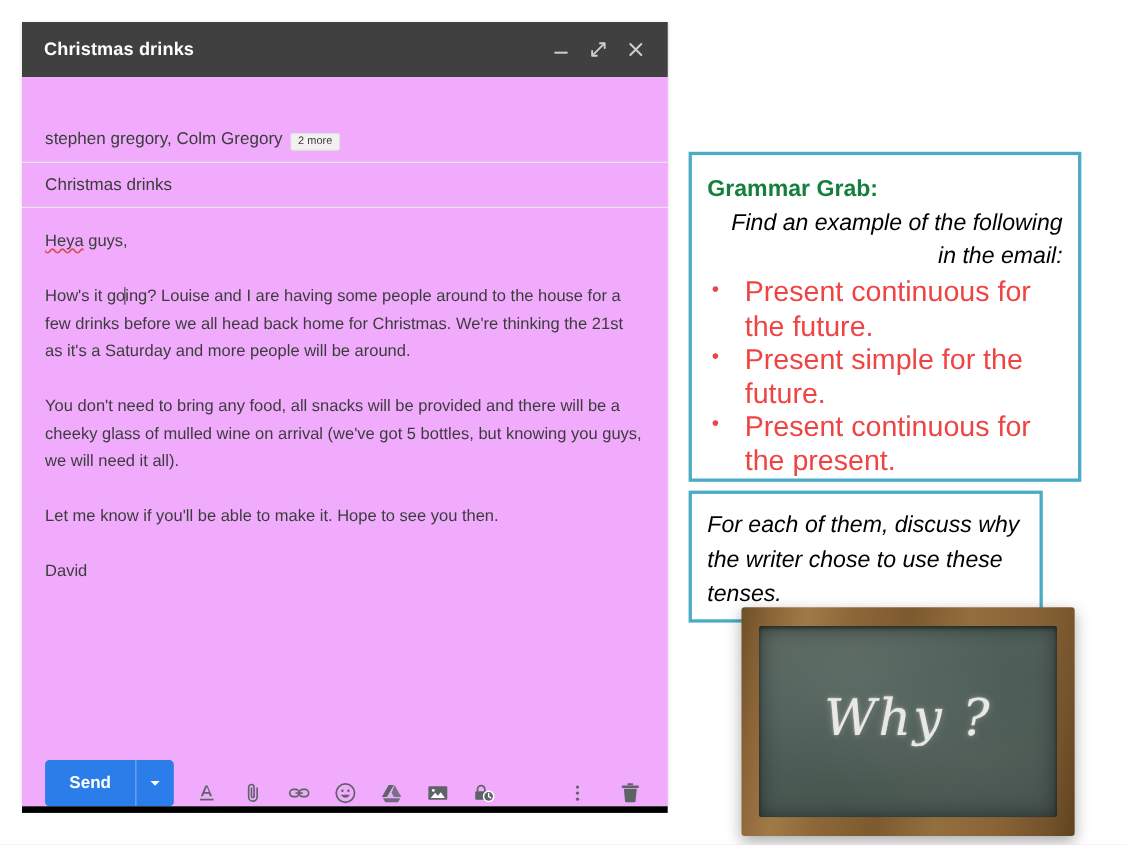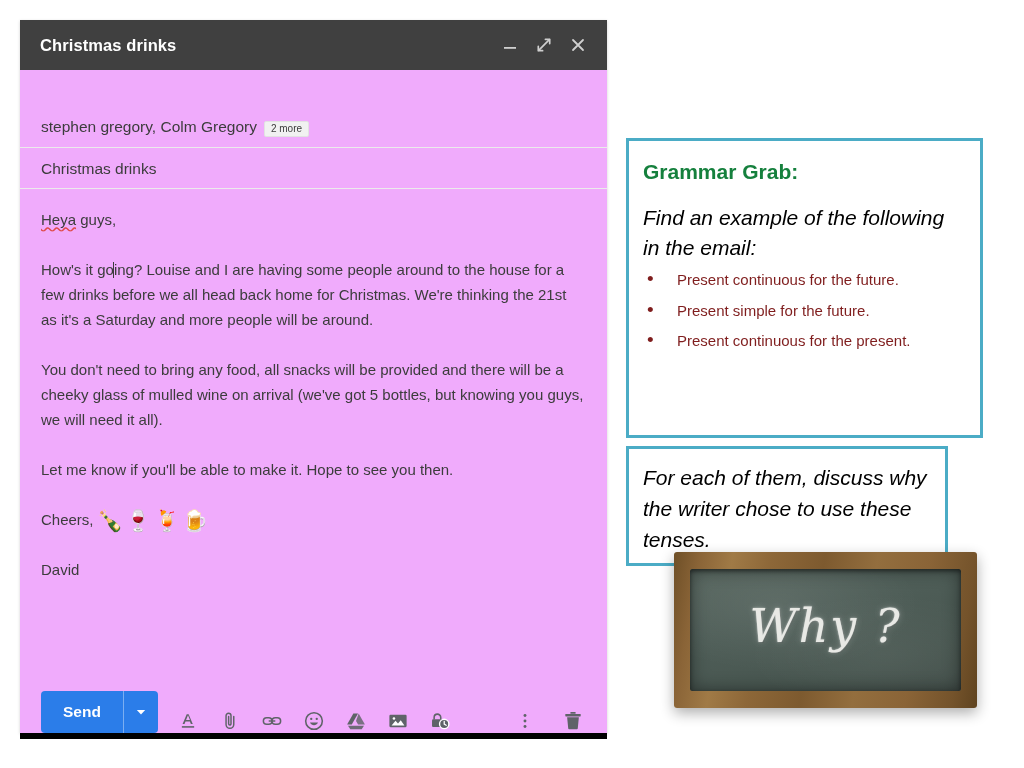--- a/index.html
+++ b/index.html
@@ -207,30 +207,31 @@
     font-size: 21px;
     font-weight: bold;
     color: #15803d;
     line-height: 30px;
   }
   #grammar-grab-instruction {
     font-size: 21px;
     font-style: italic;
     color: #000000;
     line-height: 30px;
-    margin-top: 16px;
+    margin-top: 1px;
+    text-align: right;
   }
   #grammar-grab-list {
     list-style: none;
     margin: 2px 0 0 0;
     padding: 0;
   }
   #grammar-grab-list li {
-    font-size: 15px;
-    color: #7f1d1d;
+    font-size: 26px;
+    color: #ef4444;
     line-height: 30.5px;
     padding-left: 34px;
     position: relative;
     margin-bottom: 0;
   }
   #grammar-grab-list li::before {
     content: "\2022";
     position: absolute;
     left: 4px;
     top: -1px;
@@ -242,21 +243,21 @@
     color: #000000;
     line-height: 31px;
   }
 
   
   #chalkboard {
     position: absolute;
     left: 674px;
     top: 552px;
     width: 303px;
-    height: 156px;
+    height: 208px;
     border-radius: 3px;
     background:
       linear-gradient(100deg,
         #6e4f27 0%, #8a6437 8%, #a07a46 18%, #8d6738 30%,
         #7d5a2f 46%, #936e3e 62%, #8a6437 78%, #74532b 92%, #5f431f 100%);
     box-shadow: 0 5px 14px rgba(0,0,0,0.32);
     padding: 17px 16px;
     box-sizing: border-box;
   }
   #chalkboard-surface {
@@ -325,21 +326,20 @@
 
   <div id="compose-body">
     <p><span class="misspelled">Heya</span><span> guys,</span></p>
 
     <p><span>How's it go</span><span class="caret"></span><span>ing? Louise and I are having some people around to the house for a few drinks before we all head back home for Christmas. We're thinking the 21st as it's a Saturday and more people will be around.</span></p>
 
     <p>You don't need to bring any food, all snacks will be provided and there will be a cheeky glass of mulled wine on arrival (we've got 5 bottles, but knowing you guys, we will need it all).</p>
 
     <p>Let me know if you'll be able to make it. Hope to see you then.</p>
 
-    <p><span>Cheers, </span><span class="emoji">🍾🍷🍹🍺</span></p>
 
     <p>David</p>
   </div>
 
   <div id="compose-toolbar">
     <div id="send-group">
       <div id="send-button">Send</div>
       <div id="send-options-button">
         <svg width="12" height="12" viewBox="0 0 12 12" aria-hidden="true">
           <path d="M1.8 4 6 8.4 10.2 4z" fill="#ffffff"></path>

